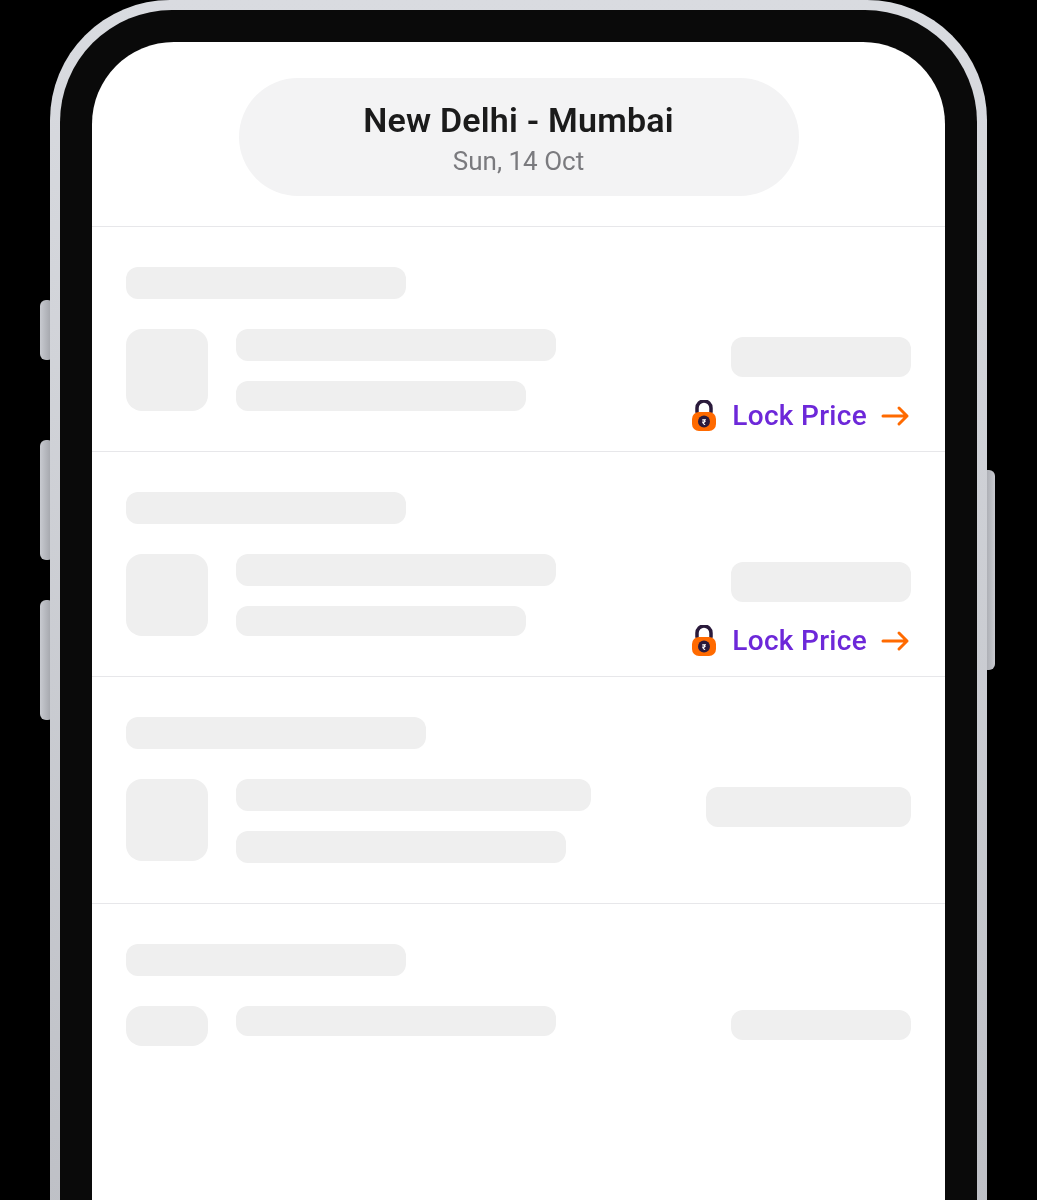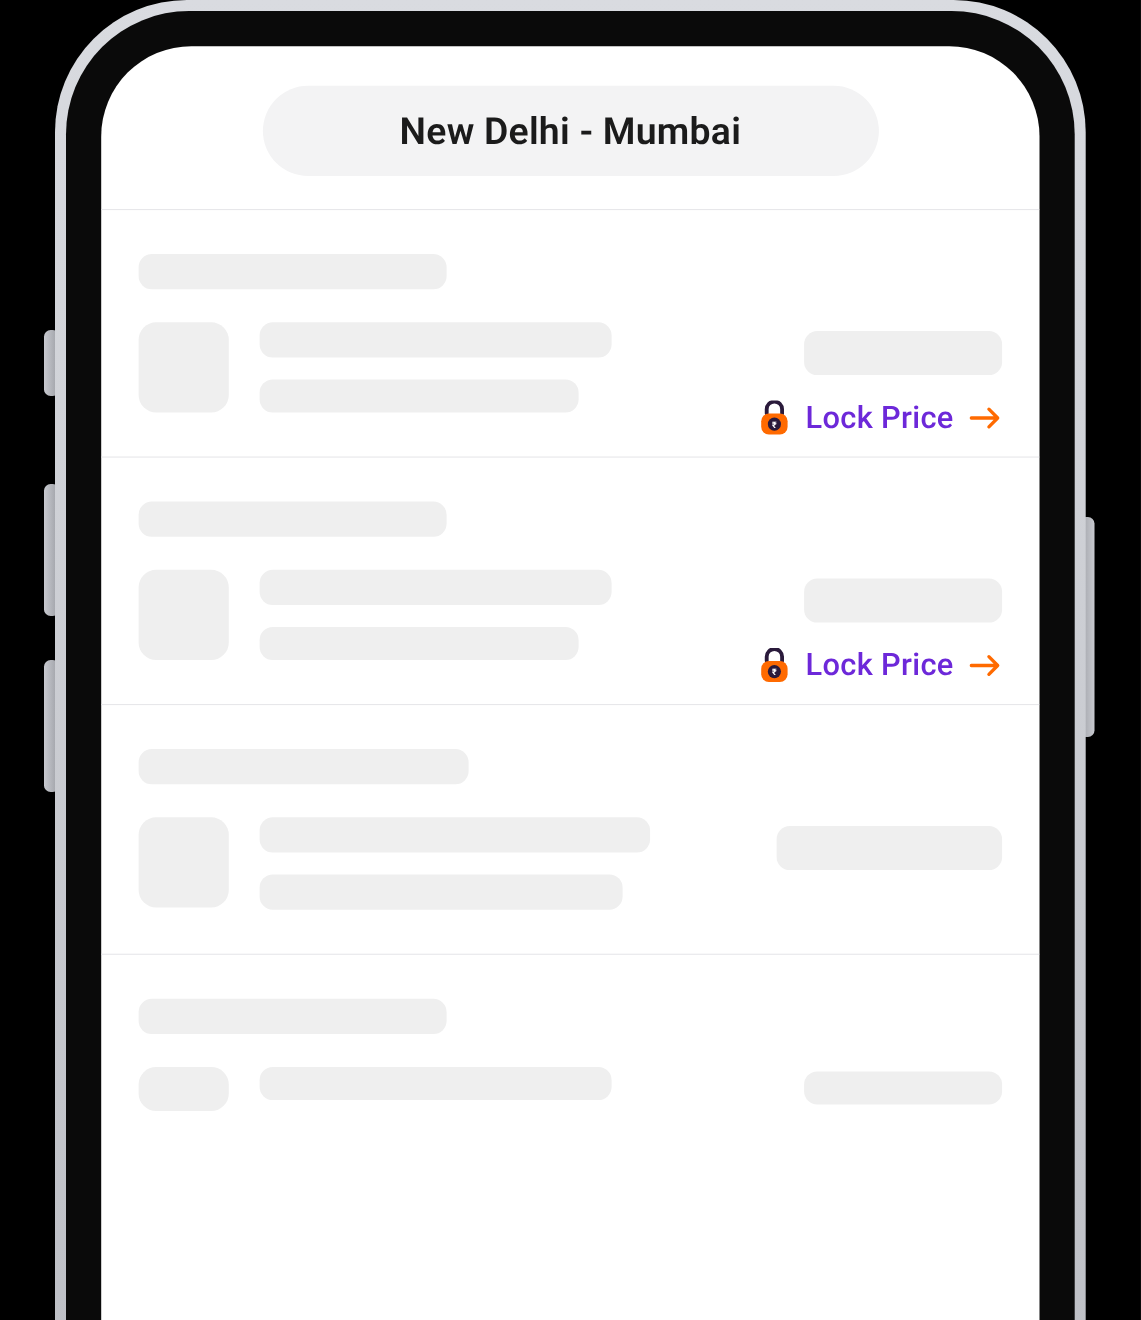--- a/index.html
+++ b/index.html
@@ -88,20 +88,21 @@
   <div class="side-btn btn-left-3"></div>
   <div class="side-btn btn-right"></div>
 
   <div class="phone">
     <div class="phone-inner">
       <div class="screen">
 
         <div class="header-area">
           <div class="route-pill">
             <div class="route-title">New Delhi - Mumbai</div>
+            <div class="route-date">Sun, 14 Oct</div>
           </div>
         </div>
 
         <div class="divider"></div>
 
         <div class="row row1">
           <div class="skel sk-topbar"></div>
           <div class="row-body">
             <div class="skel sk-avatar"></div>
             <div class="sk-lines">

